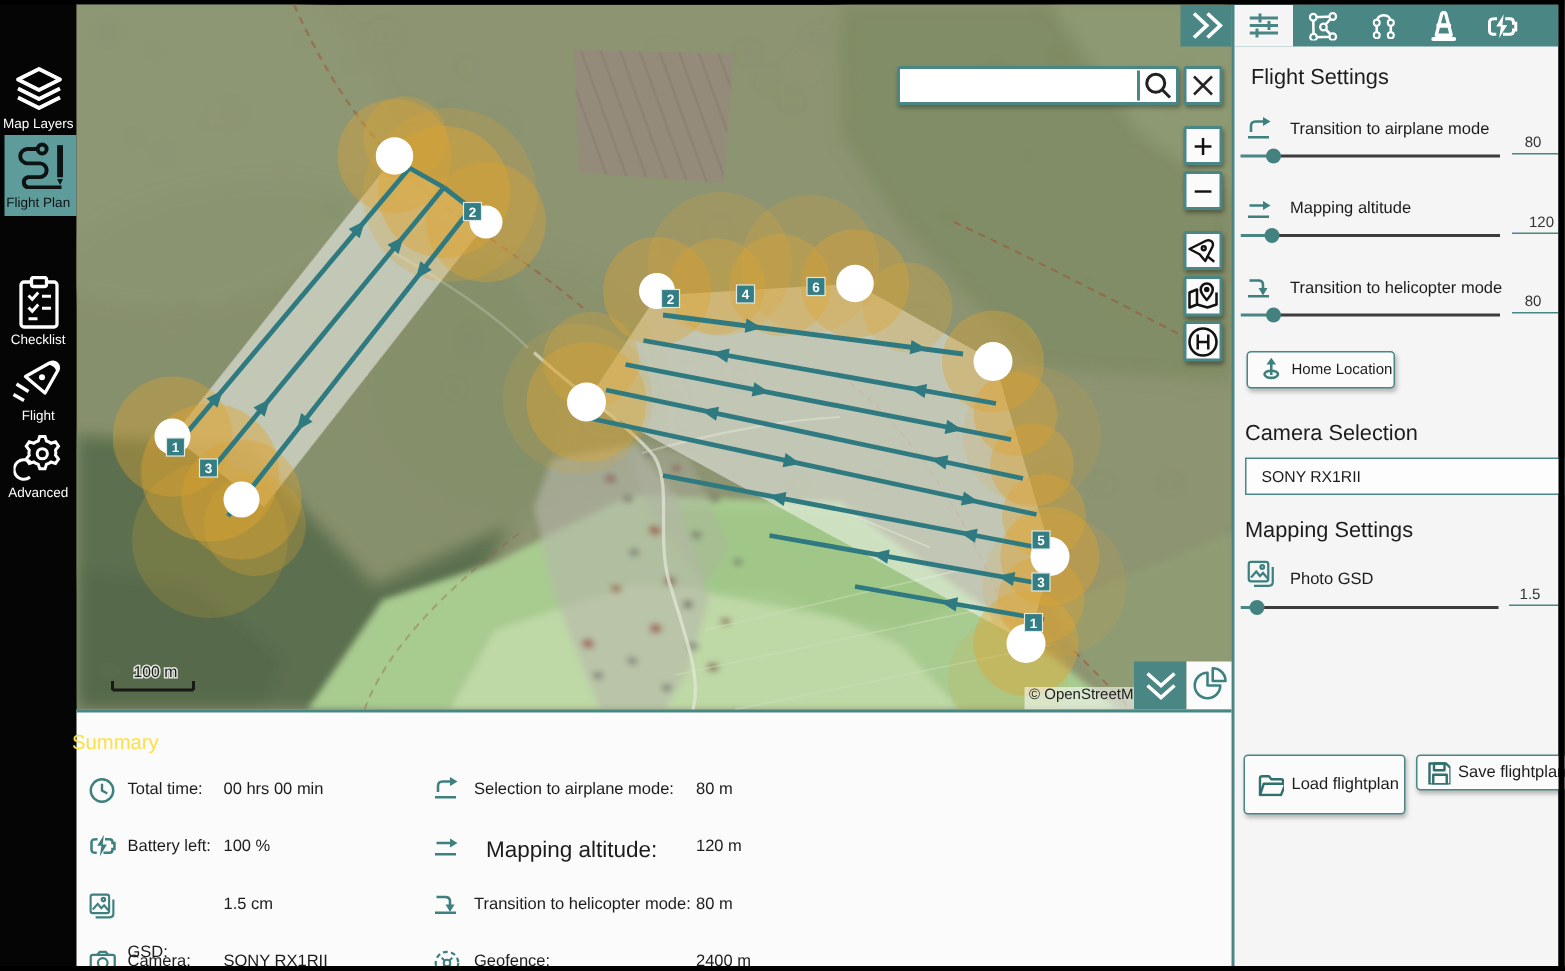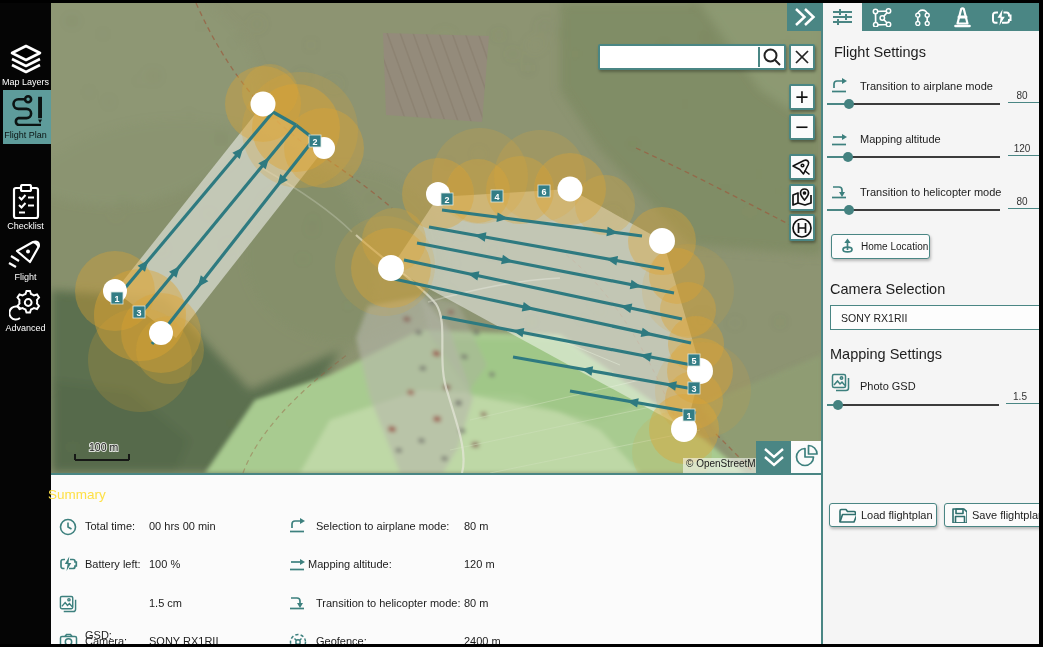--- a/index.html
+++ b/index.html
@@ -442,21 +442,21 @@
     </svg></div>
 <div style="position:absolute;left:85px;top:558px;font-size:11px;color:#1c1c1c;white-space:nowrap">Battery left:</div>
 <div style="position:absolute;left:149px;top:558px;font-size:11px;color:#1c1c1c;white-space:nowrap">100 %</div>
 <div class="abs" style="left:289px;top:556px"><svg width="17" height="17" viewBox="0 0 17 17">
       <g stroke="#3d807e" stroke-width="1.7" fill="none">
         <line x1="2" y1="6" x2="12" y2="6"></line>
         <line x1="1" y1="13.5" x2="15" y2="13.5"></line>
       </g>
       <polygon points="11,3 16,6 11,9" fill="#3d807e"></polygon>
     </svg></div>
-<div style="position:absolute;left:308px;top:558px;font-size:11px;color:#1c1c1c;white-space:nowrap">Mapping altitude:</div>
+<div style="position:absolute;left:324px;top:558px;font-size:15px;color:#1c1c1c;white-space:nowrap">Mapping altitude:</div>
 <div style="position:absolute;left:464px;top:558px;font-size:11px;color:#1c1c1c;white-space:nowrap">120 m</div>
 <div class="abs" style="left:59px;top:595px"><svg width="18" height="18" viewBox="0 0 19 19">
       <g stroke="#3d807e" stroke-width="1.5" fill="none">
         <rect x="1.5" y="1.5" width="13" height="13" rx="1.5"></rect>
         <path d="M3,12 l3.5,-4 2.5,3 2,-2 3,3.5"></path>
         <circle cx="10.5" cy="5" r="1.2"></circle>
         <path d="M17.5,5 L17.5,15 C17.5,16.5 16.5,17.5 15,17.5 L5,17.5"></path>
       </g>
     </svg></div>
 <div style="position:absolute;left:85px;top:629px;font-size:11px;color:#1c1c1c;white-space:nowrap">GSD:</div>
@@ -573,21 +573,21 @@
 <div style="position:absolute;left:849px;top:103px;width:151px;border-top:2px solid #3c3c3c"></div>
 <div style="position:absolute;left:844px;top:99px;width:10px;height:10px;border-radius:50%;background:#448280"></div>
 <div class="abs" style="left:831px;top:131px"><svg width="17" height="17" viewBox="0 0 17 17">
       <g stroke="#3d807e" stroke-width="1.7" fill="none">
         <line x1="2" y1="6" x2="12" y2="6"></line>
         <line x1="1" y1="13.5" x2="15" y2="13.5"></line>
       </g>
       <polygon points="11,3 16,6 11,9" fill="#3d807e"></polygon>
     </svg></div>
 <div style="position:absolute;left:860px;top:133px;font-size:11px;color:#1c1c1c">Mapping altitude</div>
-<div style="position:absolute;left:1008px;top:143px;width:28px;text-align:center;font-size:10px;color:#333">120</div>
+<div style="position:absolute;left:1008px;top:143px;width:28px;text-align:right;font-size:10px;color:#333">120</div>
 <div style="position:absolute;left:1008px;top:155px;width:31px;border-top:1.5px solid #4a8684"></div>
 <div style="position:absolute;left:827px;top:156px;width:21px;border-top:2px solid #4a8684"></div>
 <div style="position:absolute;left:848px;top:156px;width:152px;border-top:2px solid #3c3c3c"></div>
 <div style="position:absolute;left:843px;top:152px;width:10px;height:10px;border-radius:50%;background:#448280"></div>
 <div class="abs" style="left:831px;top:184px"><svg width="17" height="17" viewBox="0 0 17 17">
       <g stroke="#3d807e" stroke-width="1.7" fill="none">
         <path d="M2,3 L8,3 C10,3 11,4 11,6 L11,9"></path>
         <line x1="1" y1="13.5" x2="15" y2="13.5"></line>
       </g>
       <polygon points="8,8 14,8 11,13" fill="#3d807e"></polygon>
@@ -618,21 +618,21 @@
         <circle cx="10.5" cy="5" r="1.2"></circle>
         <path d="M17.5,5 L17.5,15 C17.5,16.5 16.5,17.5 15,17.5 L5,17.5"></path>
       </g>
     </svg></div>
 <div style="position:absolute;left:860px;top:380px;font-size:11px;color:#1c1c1c">Photo GSD</div>
 <div style="position:absolute;left:1006px;top:391px;width:28px;text-align:center;font-size:10px;color:#333">1.5</div>
 <div style="position:absolute;left:1006px;top:403px;width:33px;border-top:1.5px solid #4a8684"></div>
 <div style="position:absolute;left:827px;top:404px;width:11px;border-top:2px solid #4a8684"></div>
 <div style="position:absolute;left:838px;top:404px;width:161px;border-top:2px solid #3c3c3c"></div>
 <div style="position:absolute;left:832.5px;top:399.5px;width:10px;height:10px;border-radius:50%;background:#448280"></div>
-<div style="position:absolute;left:829px;top:503px;width:108px;height:24px;background:#fbfbfb;border:1.7px solid #4a8684;border-radius:3px;box-shadow:1px 2px 3px rgba(0,0,0,0.25);display:flex;align-items:center;padding-left:8px;gap:5px;font-size:11px;color:#1c1c1c;white-space:nowrap">
+<div style="position:absolute;left:829px;top:503px;width:108px;height:40px;background:#fbfbfb;border:1.7px solid #4a8684;border-radius:3px;box-shadow:1px 2px 3px rgba(0,0,0,0.25);display:flex;align-items:center;padding-left:8px;gap:5px;font-size:11px;color:#1c1c1c;white-space:nowrap">
     <svg width="18" height="16" viewBox="0 0 18 16">
       <g stroke="#2f6f6d" stroke-width="1.6" fill="none" stroke-linejoin="round">
         <path d="M2,15 L2,4 C2,3 2.6,2.5 3.5,2.5 L8,2.5 9.5,4.5 16,4.5 C17,4.5 17.5,5 17.5,6 L17.5,7"></path>
         <path d="M2,15 L4.5,7.5 19,7.5 16,15 Z"></path>
       </g>
     </svg>
     <span>Load flightplan</span>
   </div>
 <div style="position:absolute;left:944px;top:503px;width:108px;height:24px;background:#fbfbfb;border:1.7px solid #4a8684;border-radius:3px;box-shadow:1px 2px 3px rgba(0,0,0,0.25);display:flex;align-items:center;padding-left:6px;gap:5px;font-size:11px;color:#1c1c1c;white-space:nowrap">
     <svg width="16" height="16" viewBox="0 0 16 16">

